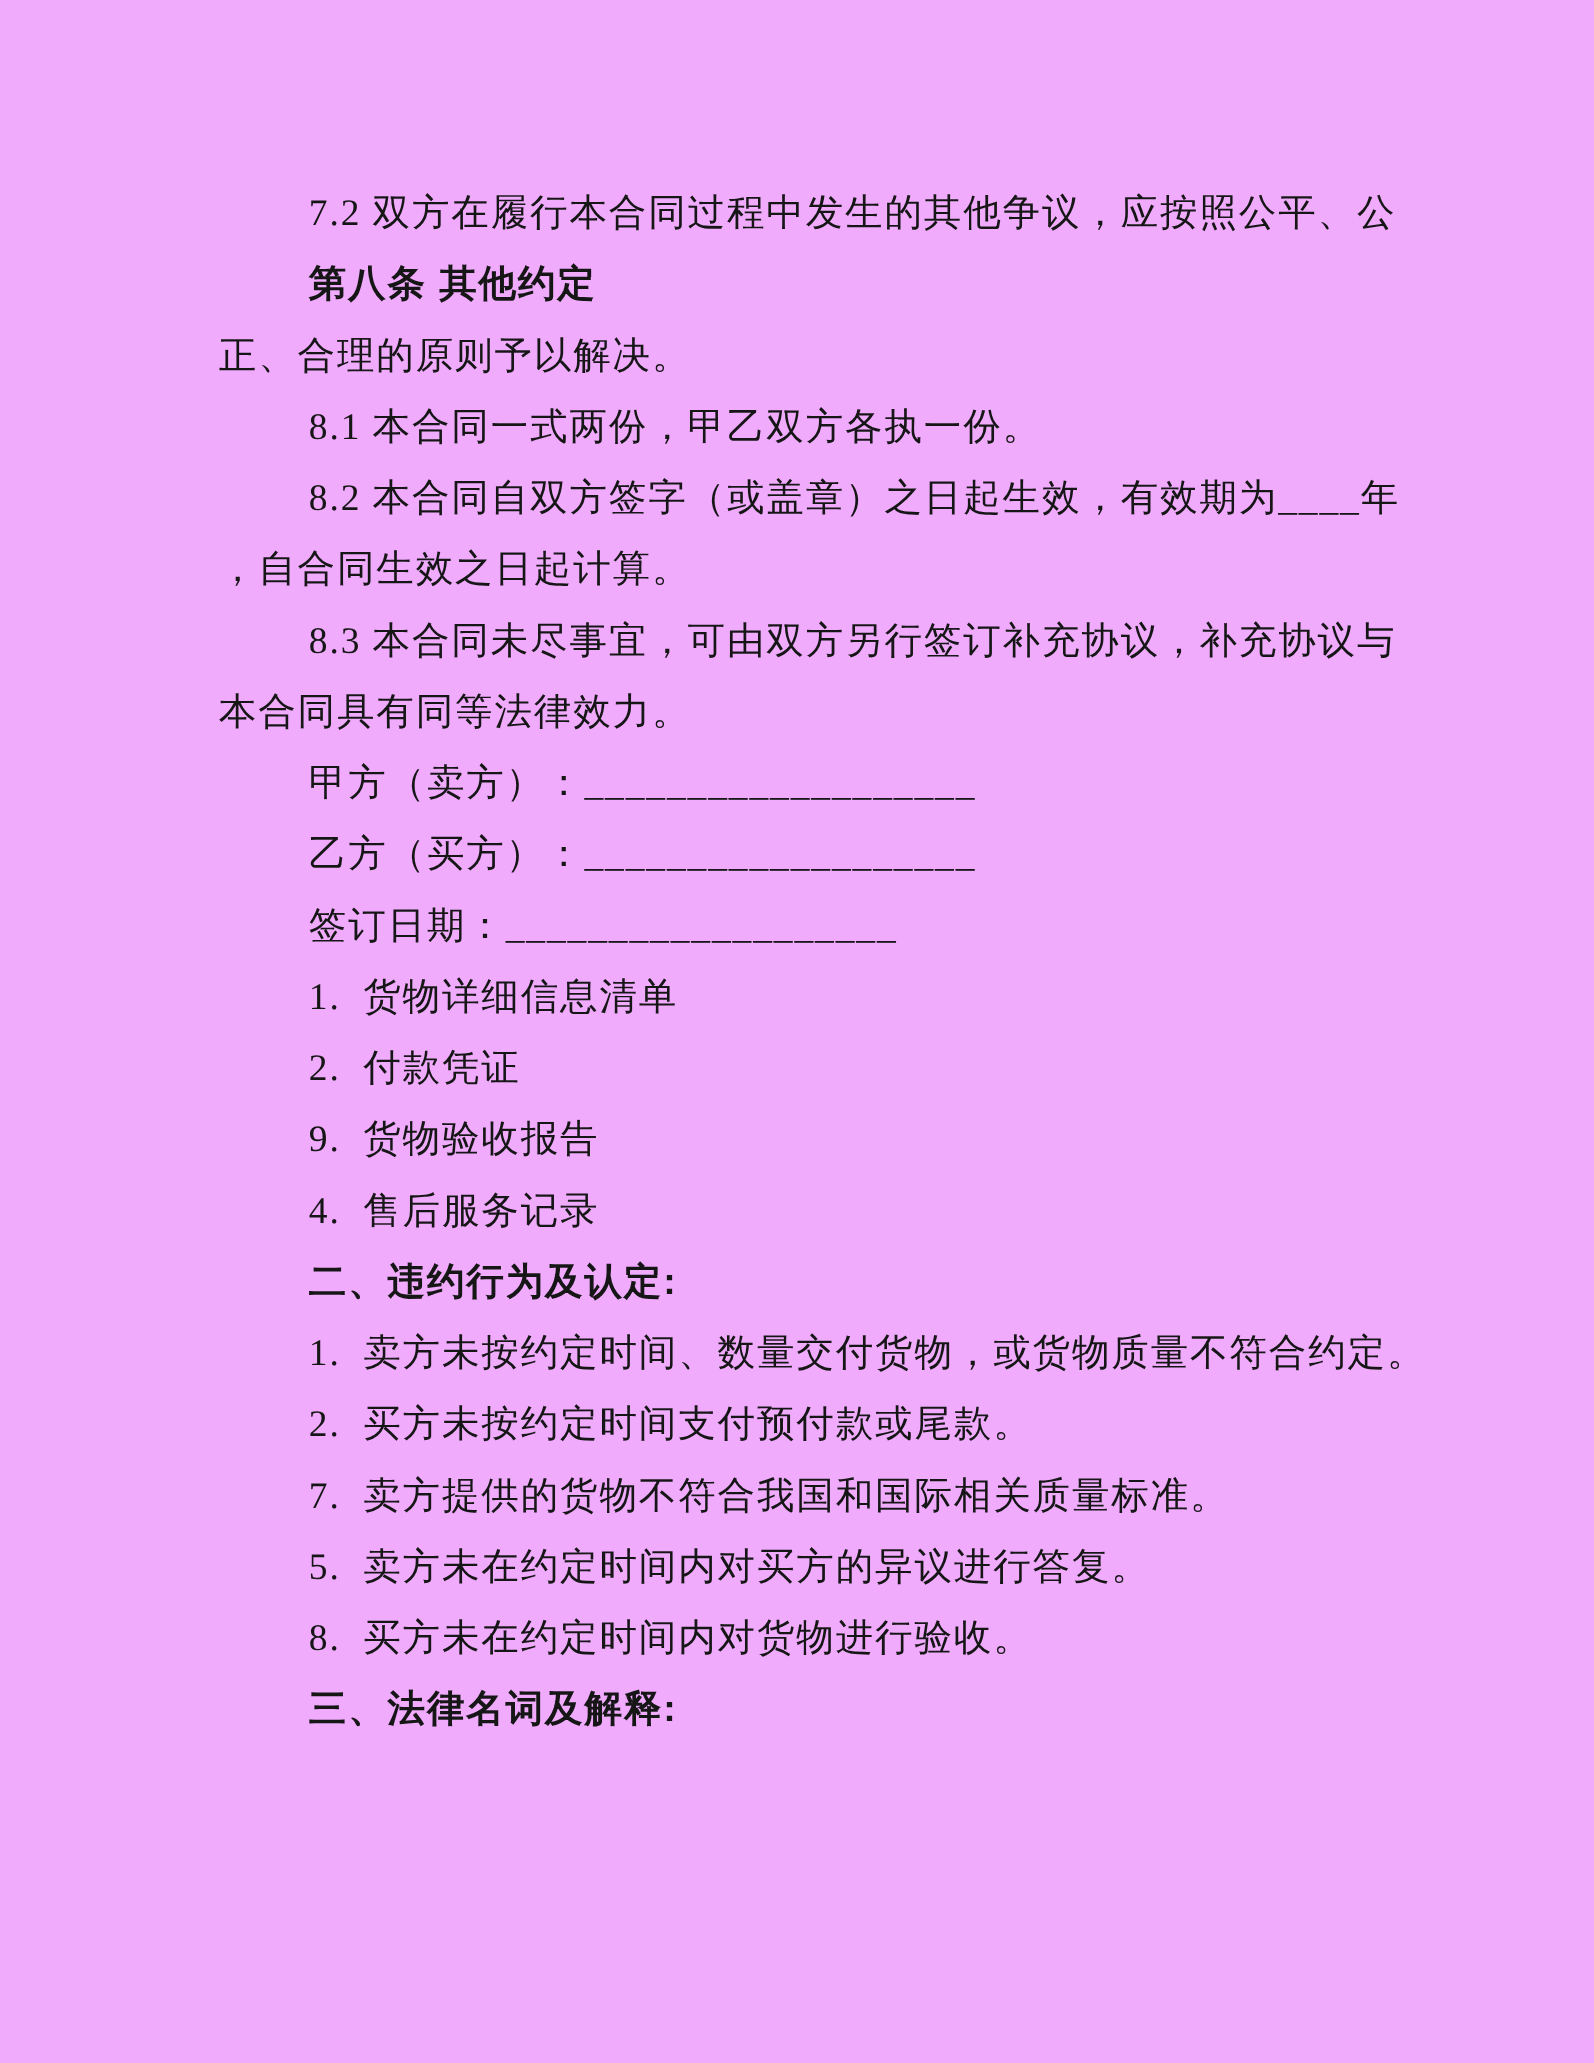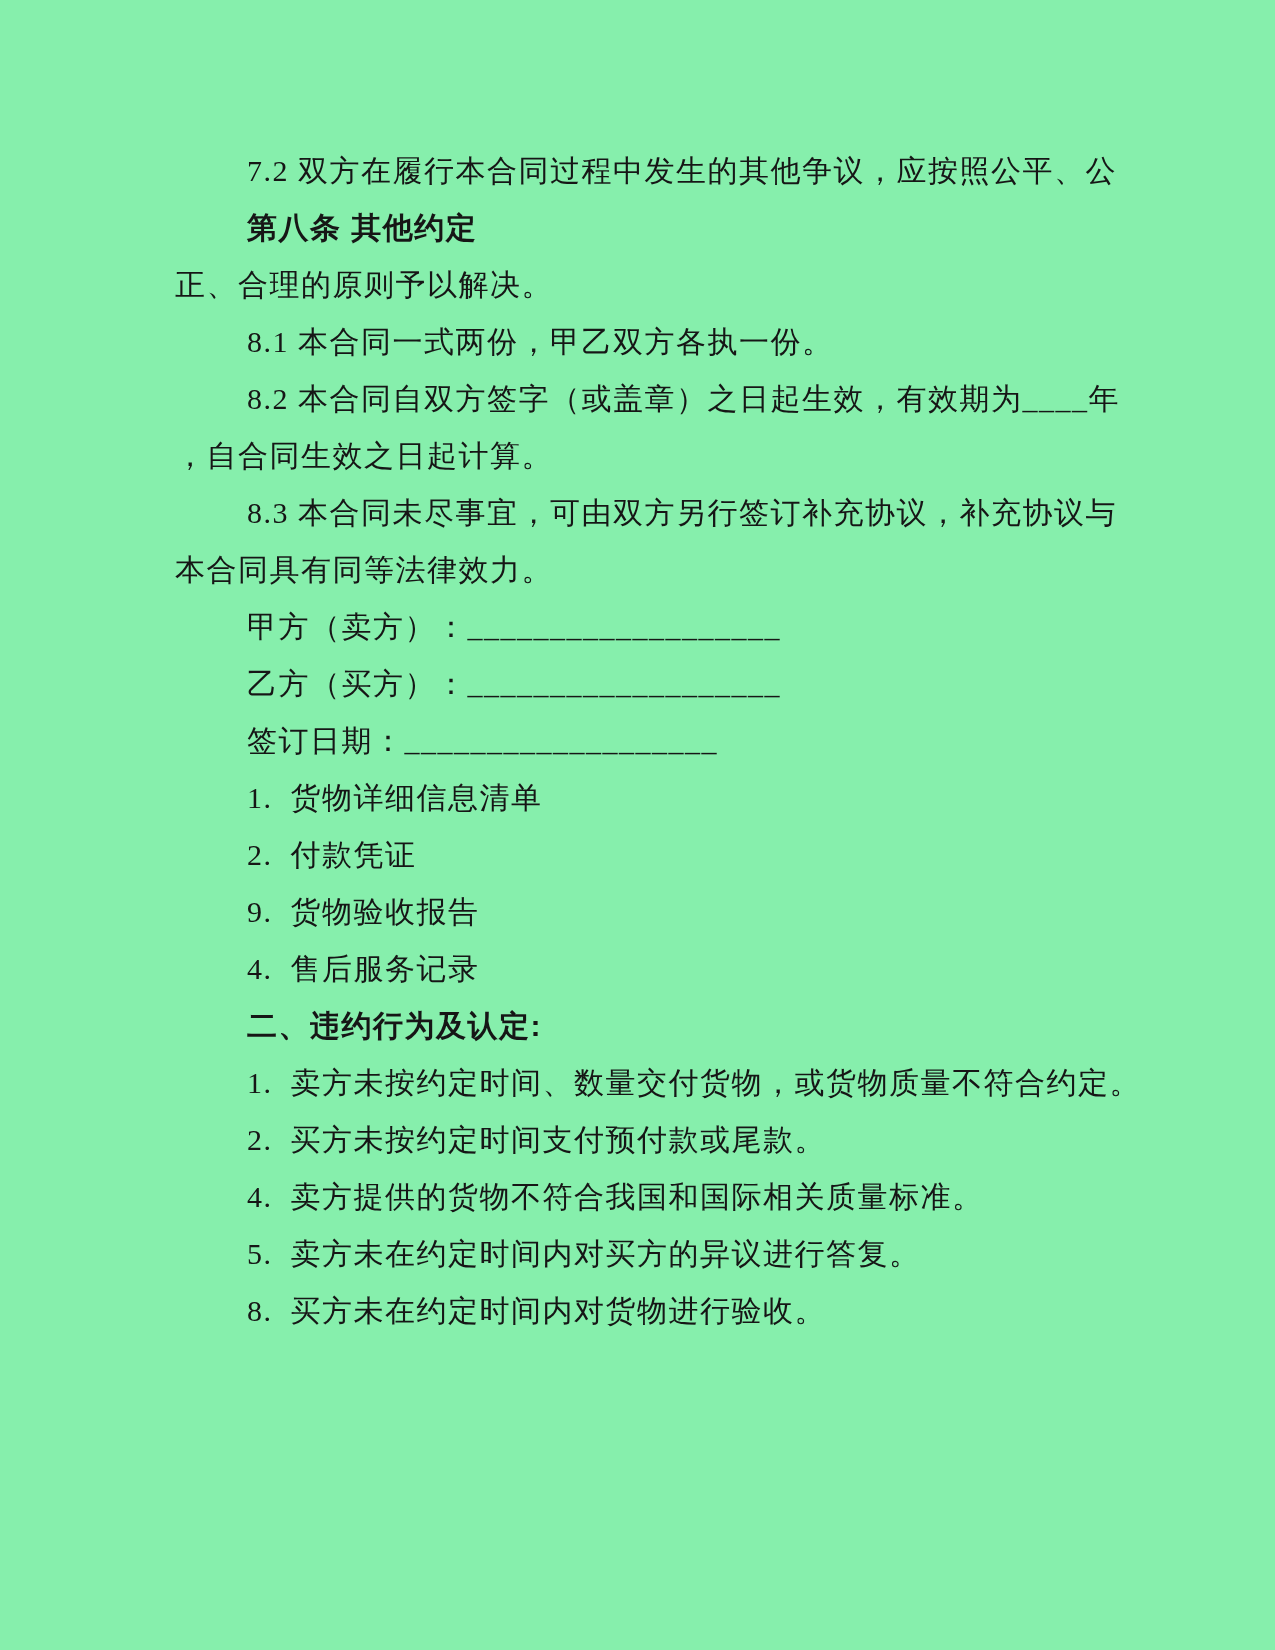--- a/index.html
+++ b/index.html
@@ -4,21 +4,21 @@
 <style>
   html, body {
     margin: 0;
     padding: 0;
     background: #ffffff;
   }
   .page {
     position: relative;
     width: 1275px;
     height: 1650px;
-    background: #86efac;
+    background: #f0abfc;
     overflow: hidden;
     color: #161616;
     font-family: "Liberation Serif", "DejaVu Serif", serif;
   }
   .doc {
     position: absolute;
     top: 142px;
     left: 175px;
     width: 960px;
   }
@@ -64,19 +64,20 @@
 
     <div class="line indent">1.  货物详细信息清单</div>
     <div class="line indent">2.  付款凭证</div>
     <div class="line indent">9.  货物验收报告</div>
     <div class="line indent">4.  售后服务记录</div>
 
     <div class="line indent bold-heading">二、违约行为及认定:</div>
 
     <div class="line indent">1.  卖方未按约定时间、数量交付货物，或货物质量不符合约定。</div>
     <div class="line indent">2.  买方未按约定时间支付预付款或尾款。</div>
-    <div class="line indent">4.  卖方提供的货物不符合我国和国际相关质量标准。</div>
+    <div class="line indent">7.  卖方提供的货物不符合我国和国际相关质量标准。</div>
     <div class="line indent">5.  卖方未在约定时间内对买方的异议进行答复。</div>
     <div class="line indent">8.  买方未在约定时间内对货物进行验收。</div>
 
+    <div class="line indent bold-heading">三、法律名词及解释:</div>
 
   </div>
 </div>
 
 </body></html>

